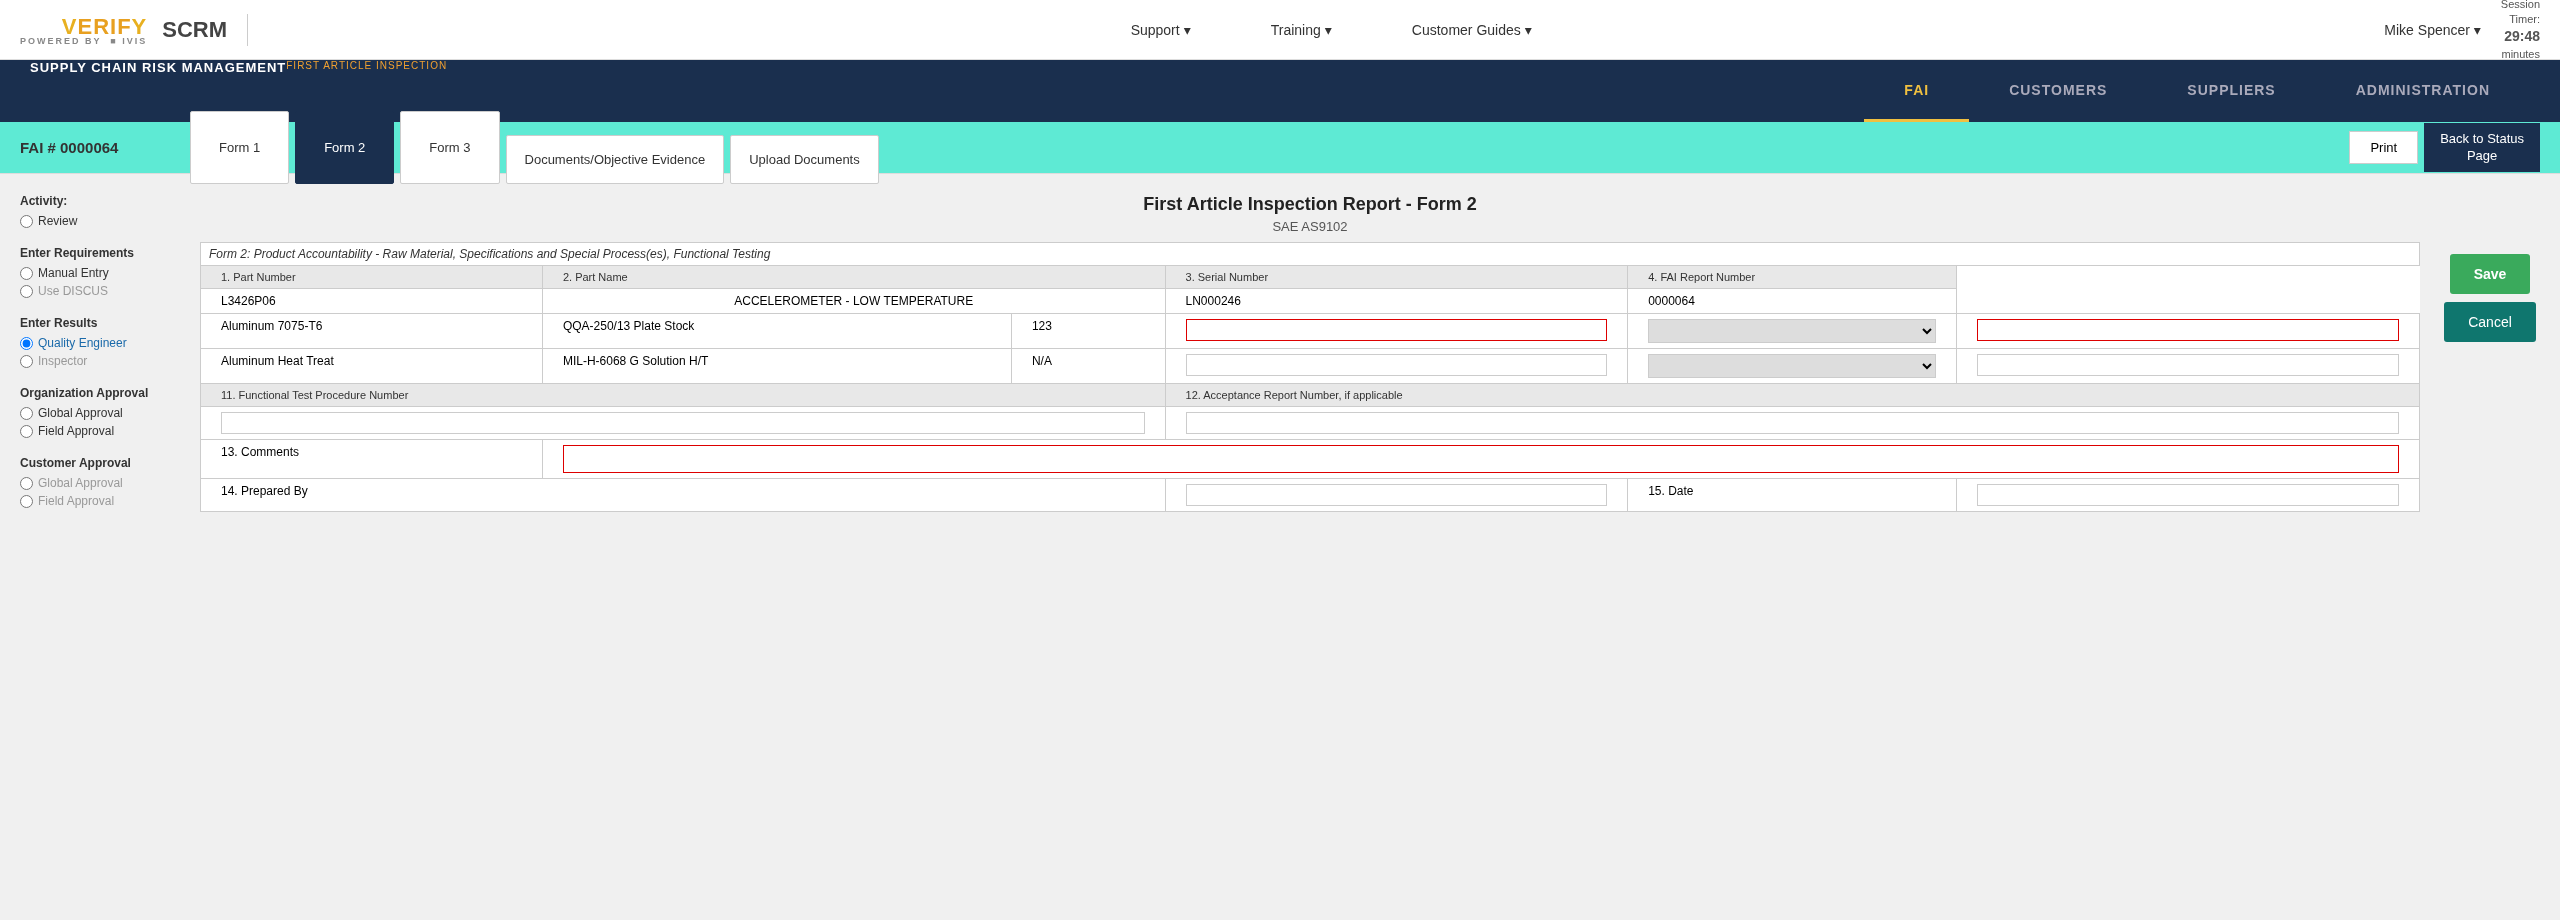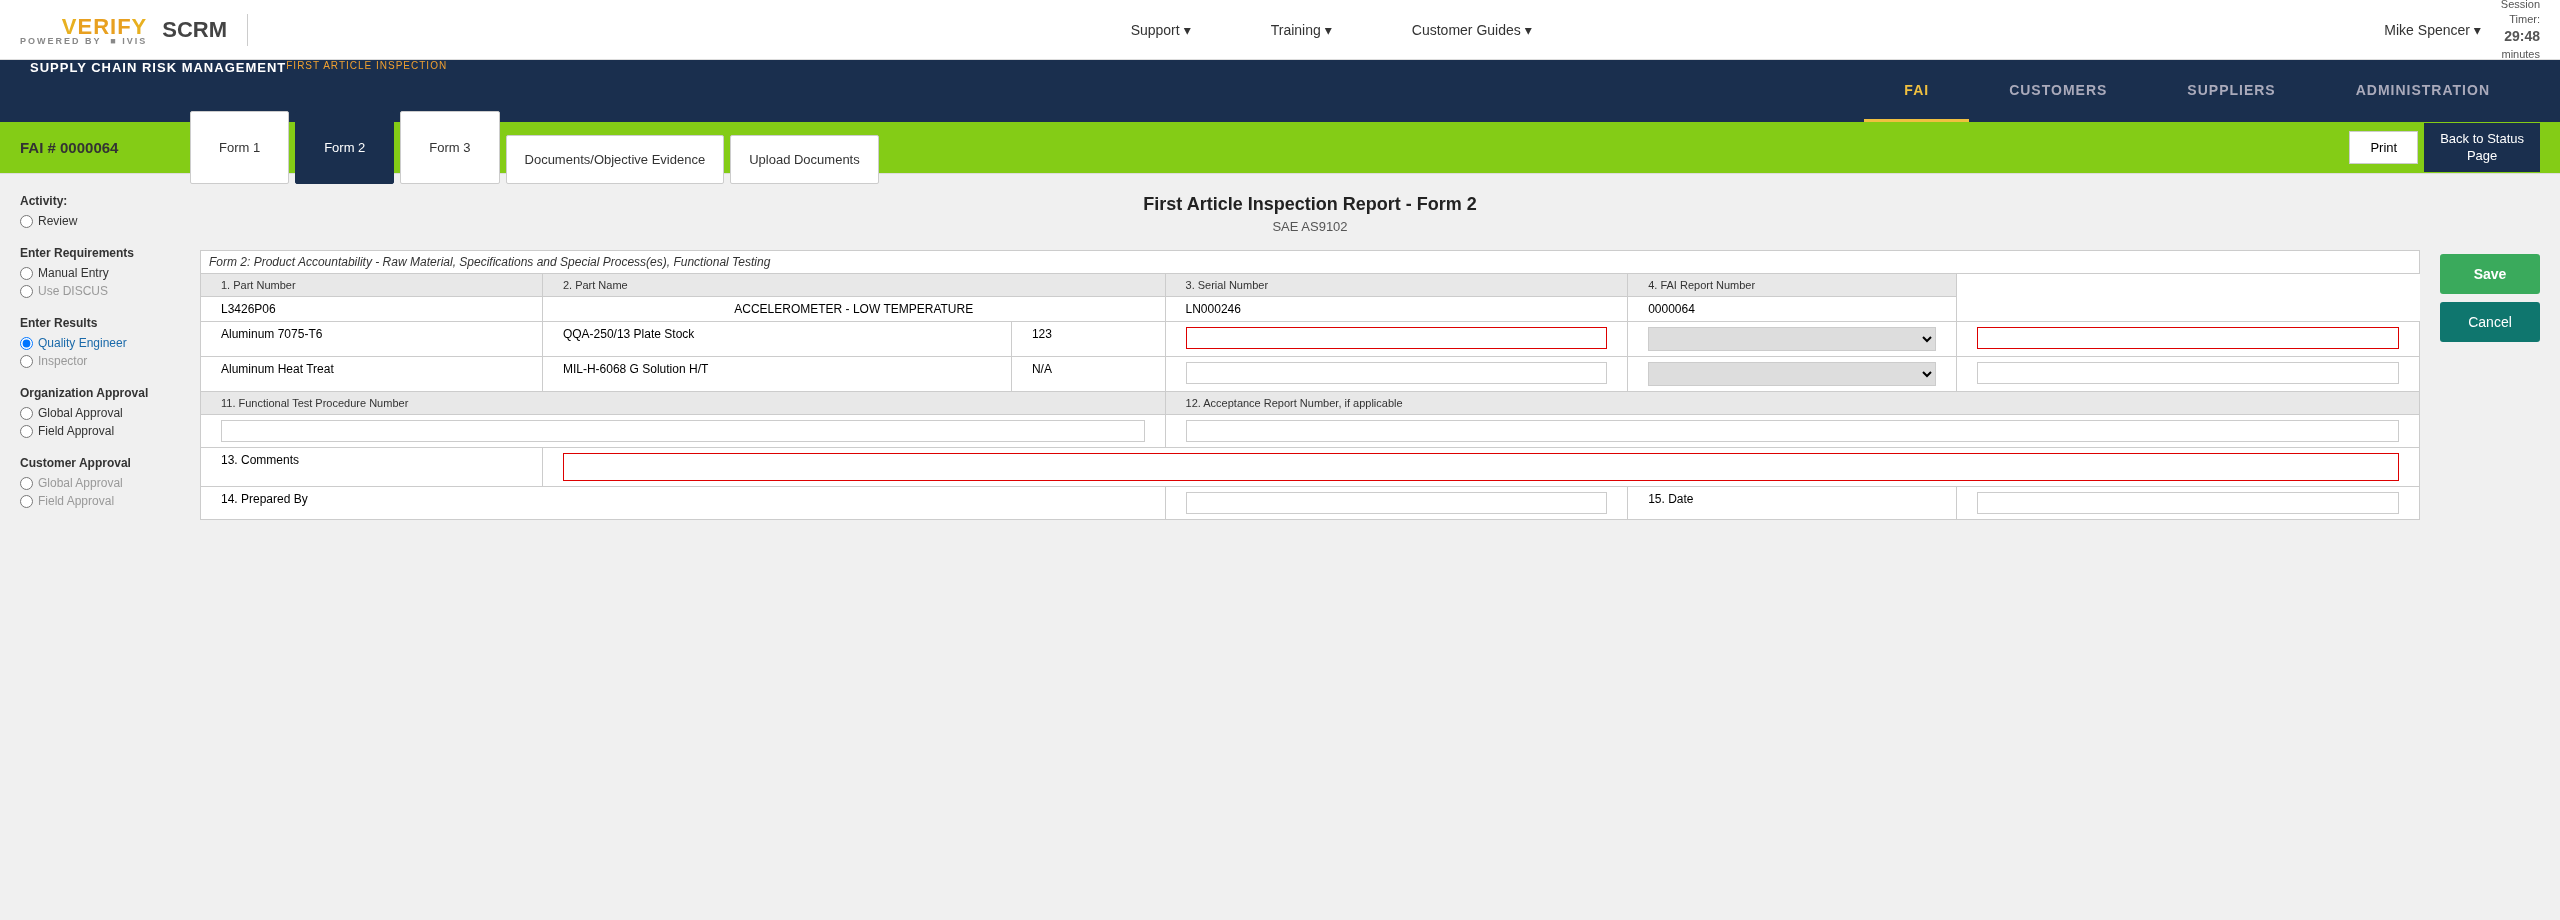--- a/index.html
+++ b/index.html
@@ -115,21 +115,21 @@
       letter-spacing: 1px;
       border-bottom: 3px solid transparent;
     }
     .main-nav-tab.active {
       color: #f0c040;
       border-bottom: 3px solid #f0c040;
     }
 
     
     .fai-header {
-      background: #84cc16;
+      background: #5eead4;
       display: flex;
       align-items: center;
       padding: 0 20px;
       height: 52px;
       border-bottom: 1px solid #ddd;
       gap: 10px;
     }
     .fai-number {
       font-size: 15px;
       font-weight: bold;
@@ -228,30 +228,31 @@
       text-align: center;
       font-size: 18px;
       font-weight: bold;
       color: #222;
       margin-bottom: 4px;
     }
     .form-subtitle {
       text-align: center;
       font-size: 13px;
       color: #555;
-      margin-bottom: 16px;
+      margin-bottom: 8px;
     }
 
     
     .right-actions {
       min-width: 100px;
       display: flex;
       flex-direction: column;
       gap: 8px;
       padding-top: 60px;
+      align-items: center;
     }
     .btn-save {
       background: #3aaa5c;
       color: #fff;
       border: none;
       padding: 12px 24px;
       font-size: 14px;
       font-weight: bold;
       cursor: pointer;
       border-radius: 3px;

